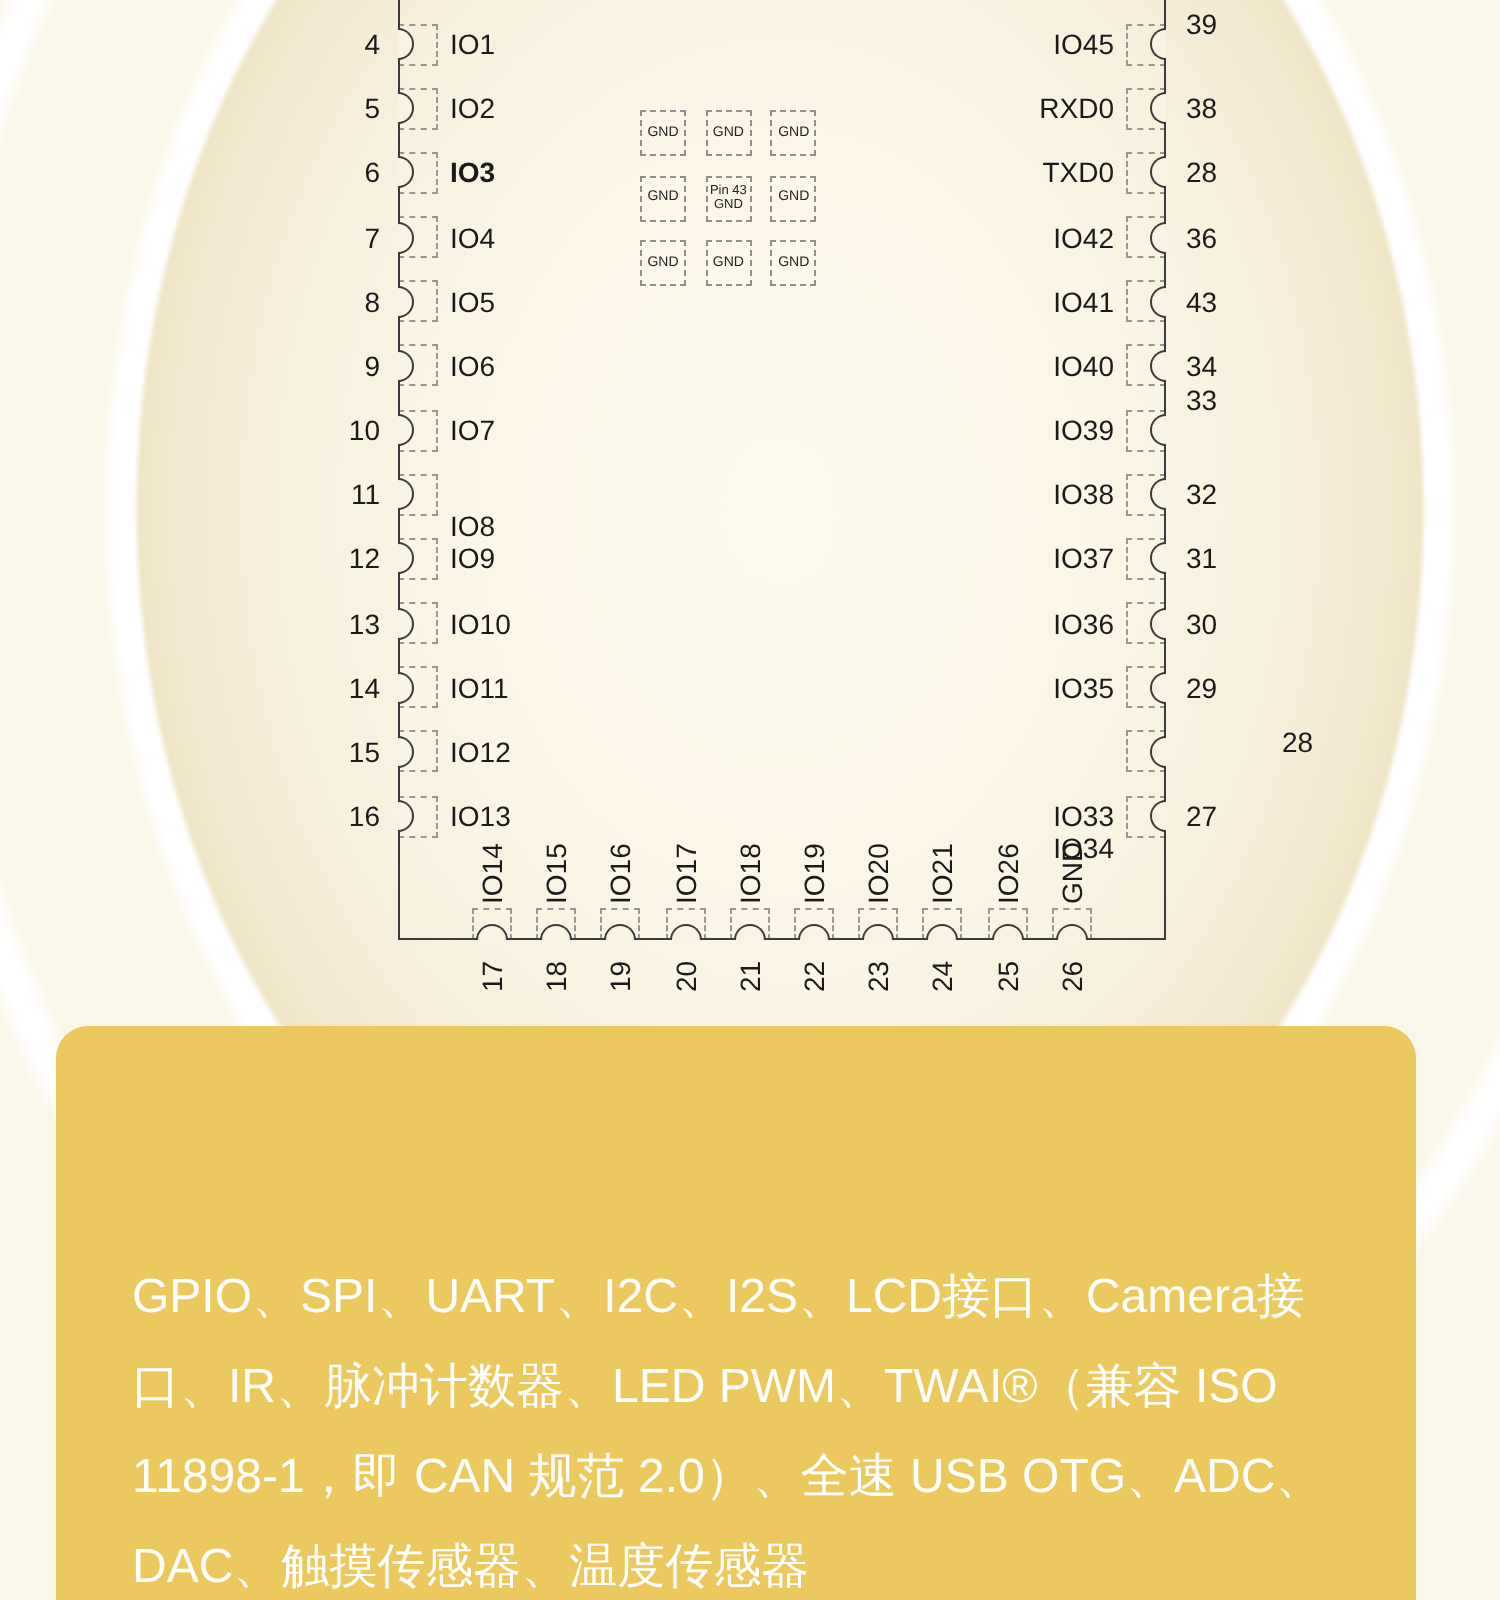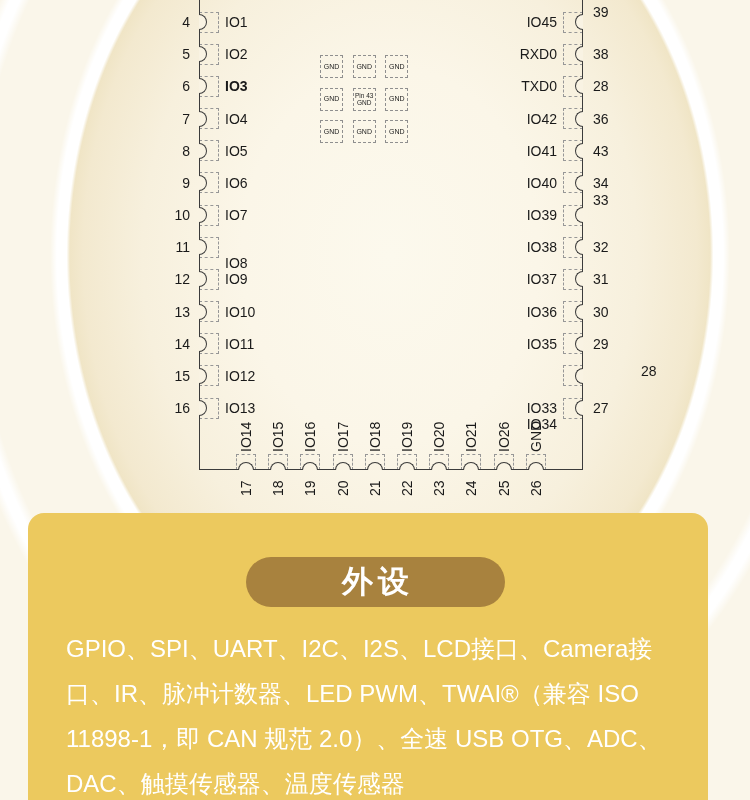--- a/index.html
+++ b/index.html
@@ -69,23 +69,20 @@
     color:#ffffff;font-size:24px;line-height:45px;font-weight:normal;
   }
 </style>
 </head>
 <body>
 
 <div class="stage" id="stage">
   <div class="chip-outline"></div>
 
   <section class="card" style="background: rgb(236, 201, 94);">
-    <div class="pill" style="background: rgb(168, 130, 62);">
-      <span>外设</span>
-    </div>
     <p class="desc">GPIO、SPI、UART、I2C、I2S、LCD接口、Camera接口、IR、脉冲计数器、LED PWM、TWAI®（兼容 ISO 11898-1，即 CAN 规范 2.0）、全速 USB OTG、ADC、DAC、触摸传感器、温度传感器</p>
   </section>
 <div class="ptext num-l" style="top: 13px;">4</div>
     <div class="pad" style="left: 199px; top: 11.5px; width: 20px; height: 21px;"></div>
     <div class="notch notch-l" style="left: 199px; top: 14px;"></div>
     <div class="ptext lab-l" style="top: 13px;">IO1</div>
     <div class="ptext num-l" style="top: 45.17px;">5</div>
     <div class="pad" style="left: 199px; top: 43.67px; width: 20px; height: 21px;"></div>
     <div class="notch notch-l" style="left: 199px; top: 46.17px;"></div>
     <div class="ptext lab-l" style="top: 45.17px;">IO2</div>

